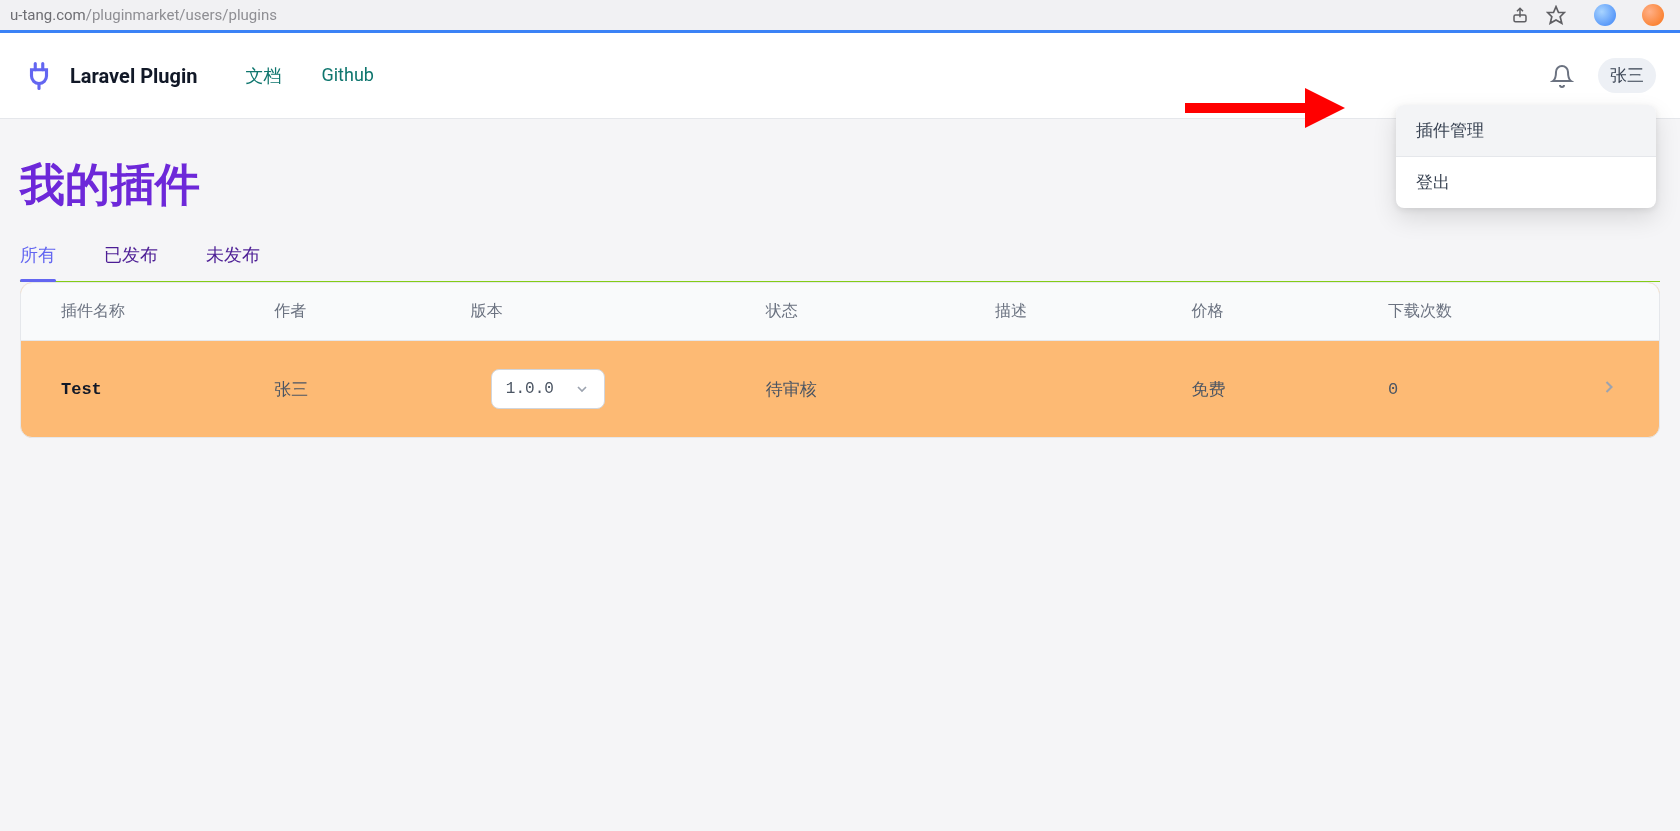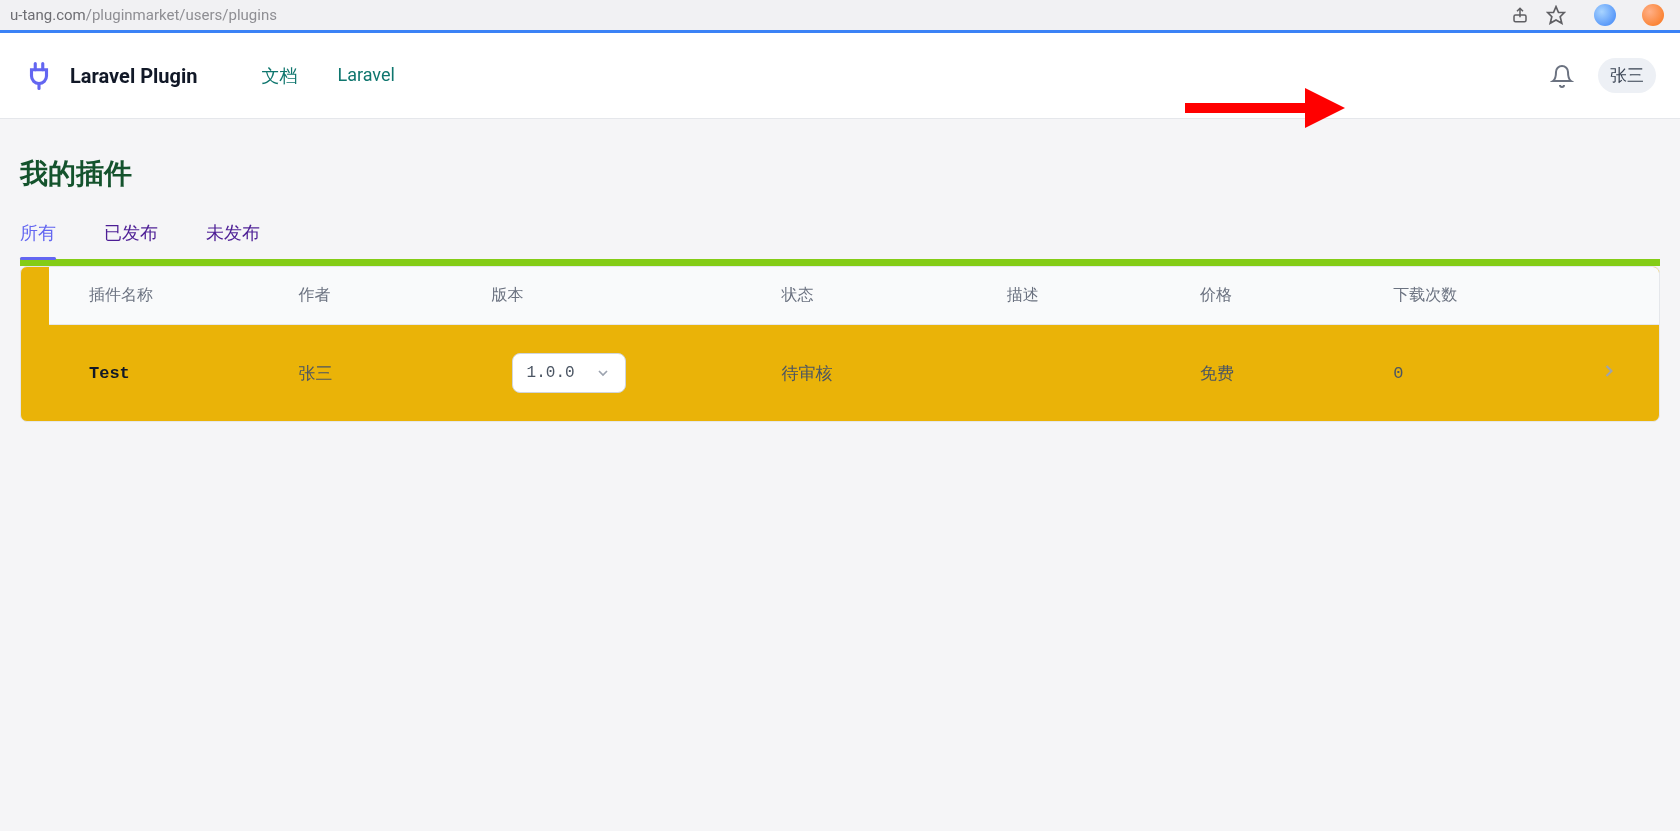--- a/index.html
+++ b/index.html
@@ -64,21 +64,20 @@
 
     
     .site-header {
       background: #fff;
       height: 86px;
       border-bottom: 1px solid #e5e7eb;
       display: flex;
       align-items: center;
       padding: 0 24px;
       position: relative;
-      gap: 16px;
     }
     .logo-area {
       display: flex;
       align-items: center;
       gap: 16px;
     }
     .plug-icon {
       width: 30px;
       height: 30px;
       color: #6366f1;
@@ -151,29 +150,29 @@
       left: 1180px;
       z-index: 200;
       pointer-events: none;
     }
 
     
     .main {
       padding: 36px 20px 0 20px;
     }
     .page-title {
-      font-size: 28px;
+      font-size: 45px;
       font-weight: 800;
-      color: #14532d;
+      color: #6d28d9;
       margin-bottom: 28px;
     }
     .tabs {
       display: flex;
       gap: 48px;
-      border-bottom: 7px solid #84cc16;
+      border-bottom: 1px solid #84cc16;
     }
     .tab {
       font-size: 18px;
       color: #4c1d95;
       padding-bottom: 14px;
       cursor: pointer;
       position: relative;
     }
     .tab.active {
       color: #6366f1;
@@ -184,26 +183,25 @@
       left: 0;
       right: 0;
       bottom: -1px;
       height: 3px;
       background: #6366f1;
       border-radius: 2px;
     }
 
     
     .table-container {
-      background: #eab308;
+      background: #fdba74;
       border: 1px solid #e5e7eb;
-      border-radius: 7px;
+      border-radius: 12px;
       margin-top: 0;
       overflow: hidden;
-      padding-left: 28px;
     }
     .table {
       width: 100%;
       border-collapse: collapse;
     }
     .table thead th {
       text-align: left;
       font-size: 16px;
       font-weight: 500;
       color: #6b7280;
@@ -283,30 +281,35 @@
   <div class="logo-area">
     <svg class="plug-icon" viewBox="0 0 24 24" fill="none" stroke="currentColor" stroke-width="2.5" stroke-linecap="round">
       <path d="M9 2v5M15 2v5"></path>
       <path d="M6 7h12v5a6 6 0 0 1-6 6 6 6 0 0 1-6-6V7z"></path>
       <path d="M12 18v4"></path>
     </svg>
     <span class="brand">Laravel Plugin</span>
   </div>
   <div class="nav-links">
     <span class="nav-link">文档</span>
-    <span class="nav-link">Laravel</span>
+    <span class="nav-link">Github</span>
   </div>
   <div class="header-right">
     <svg class="bell-icon" viewBox="0 0 24 24" fill="none" stroke="currentColor" stroke-width="2">
       <path d="M6 8a6 6 0 0 1 12 0c0 7 3 9 3 9H3s3-2 3-9"></path>
       <path d="M10 21a2 2 0 0 0 4 0"></path>
     </svg>
     <div class="user-chip">张三</div>
   </div>
 
+  <div class="dropdown">
+    <div class="dropdown-item active">插件管理</div>
+    <div class="dropdown-divider"></div>
+    <div class="dropdown-item">登出</div>
+  </div>
 </div>
 
 <svg class="arrow-annotation" width="170" height="60" viewBox="0 0 170 60">
   <line x1="5" y1="30" x2="130" y2="30" stroke="#ff0000" stroke-width="10"></line>
   <polygon points="125,10 165,30 125,50" fill="#ff0000"></polygon>
 </svg>
 
 <div class="main">
   <h1 class="page-title">我的插件</h1>
 

